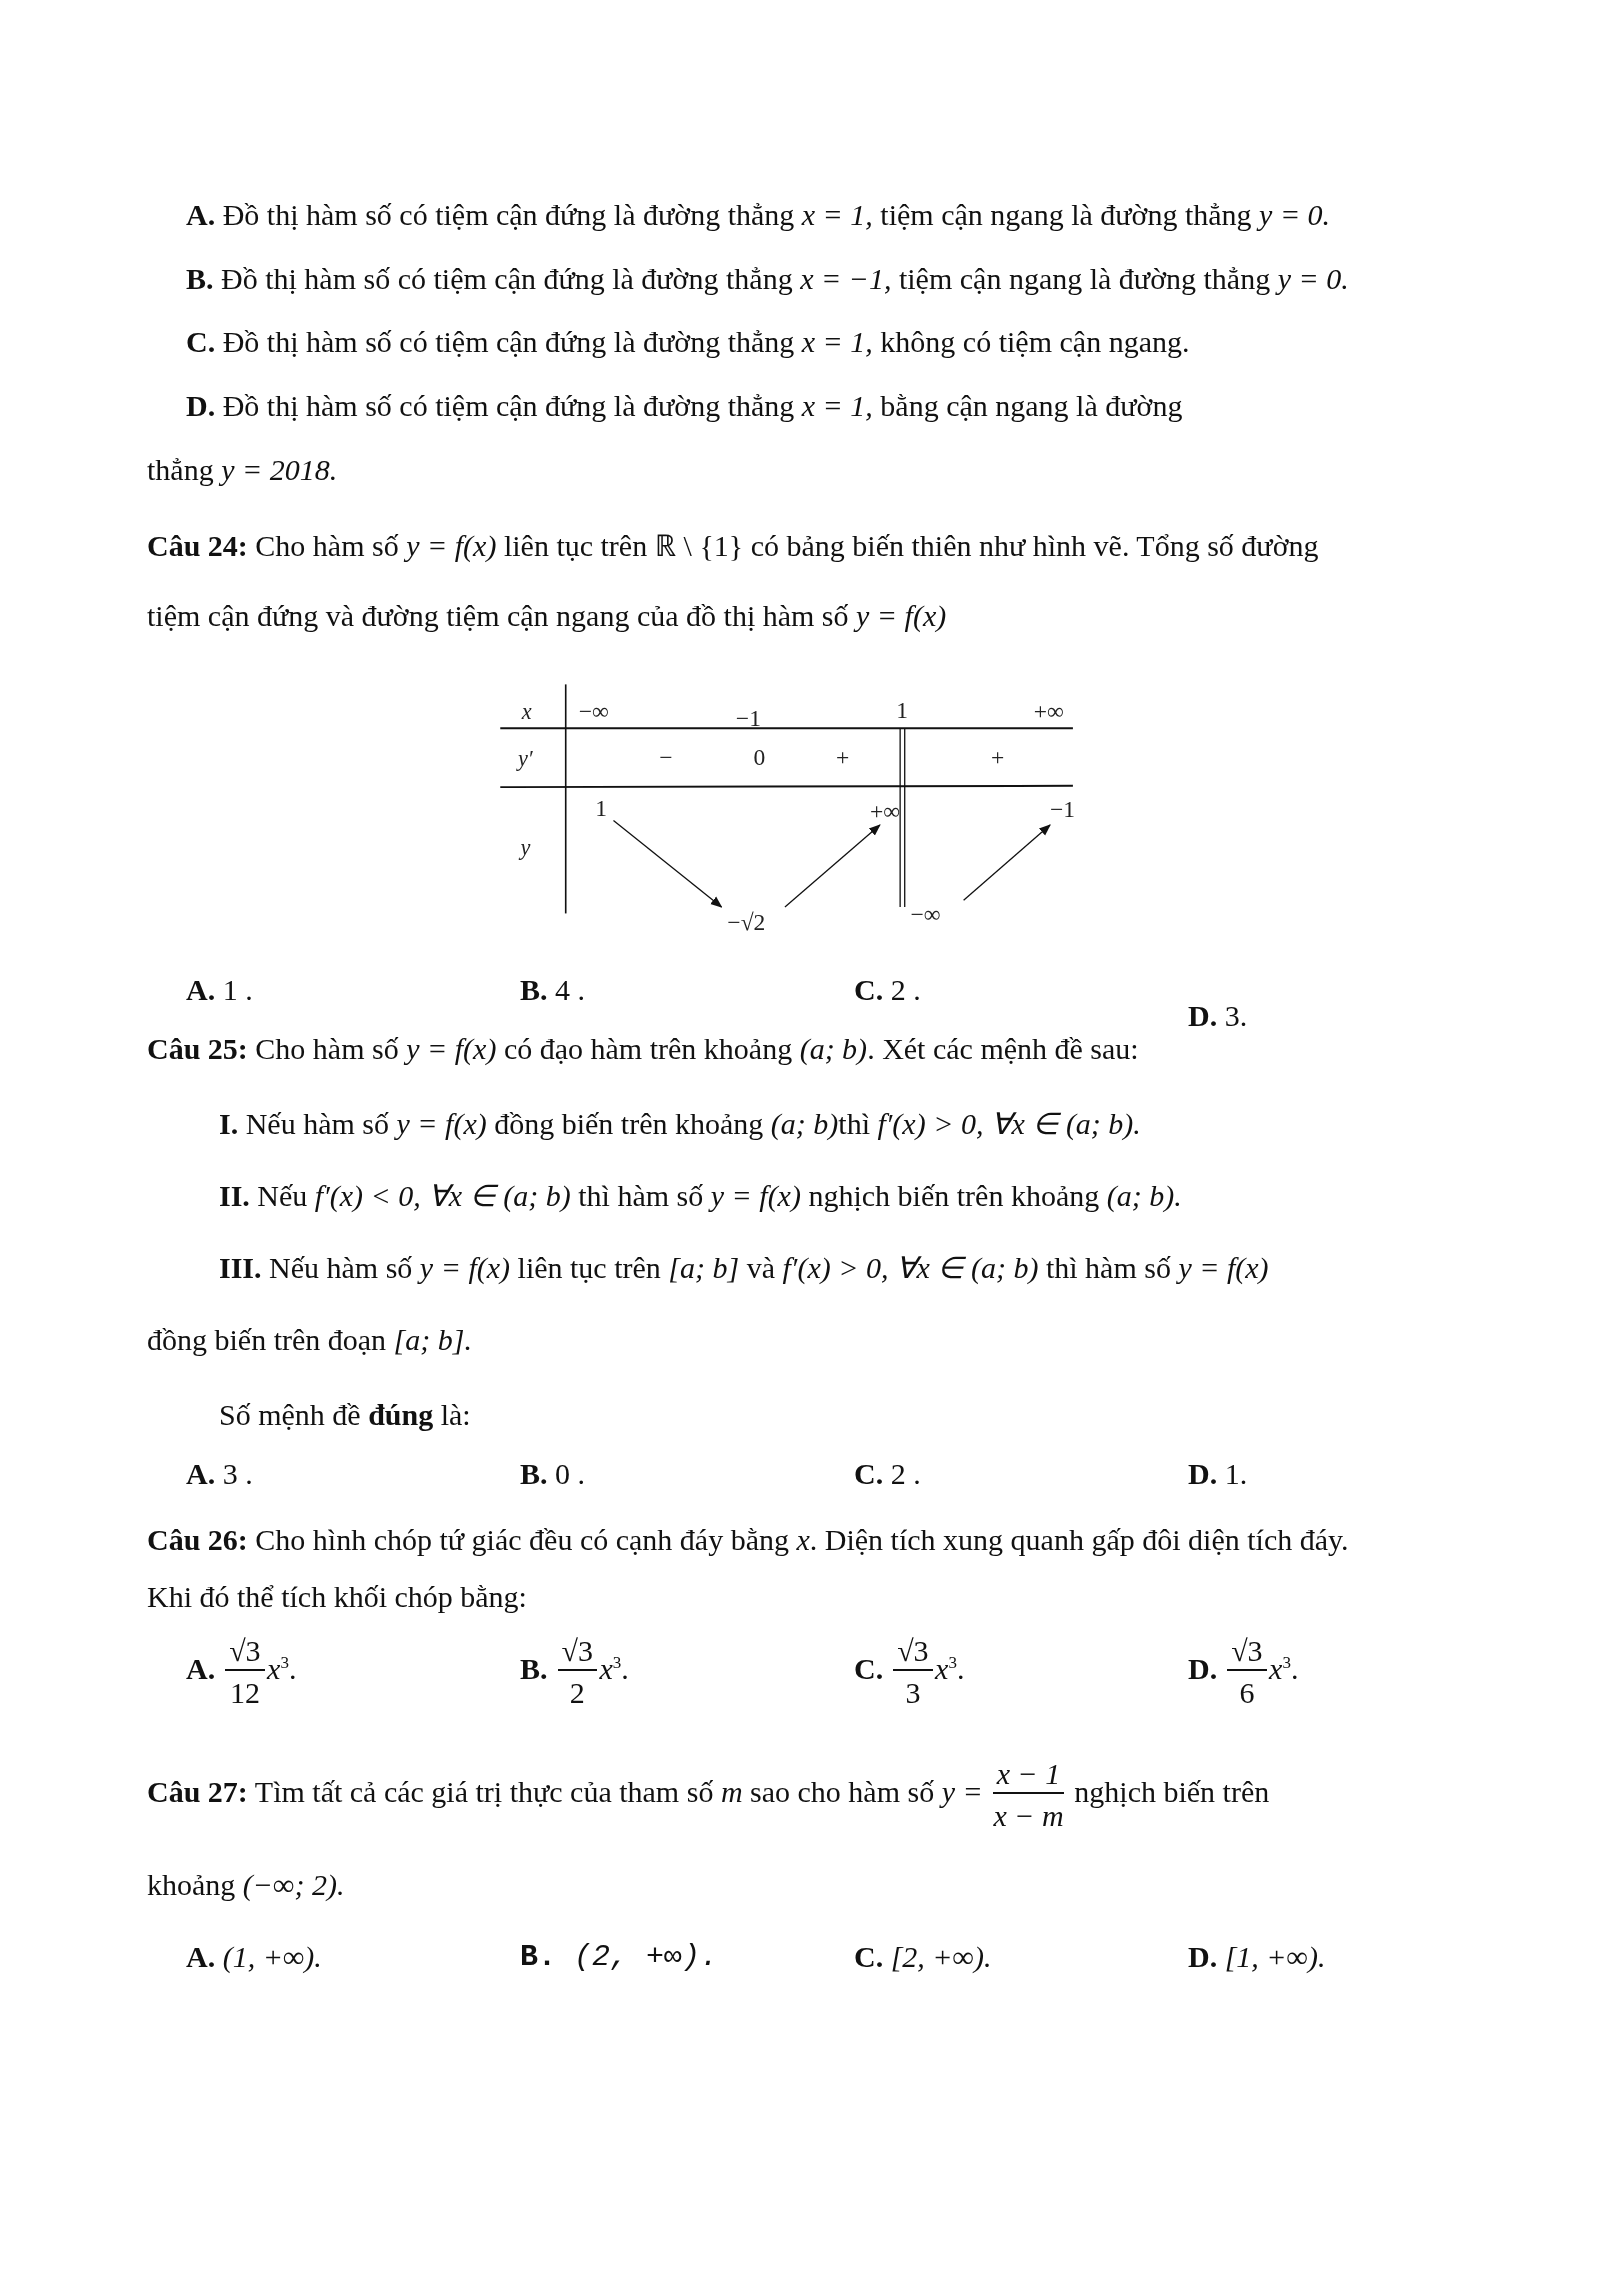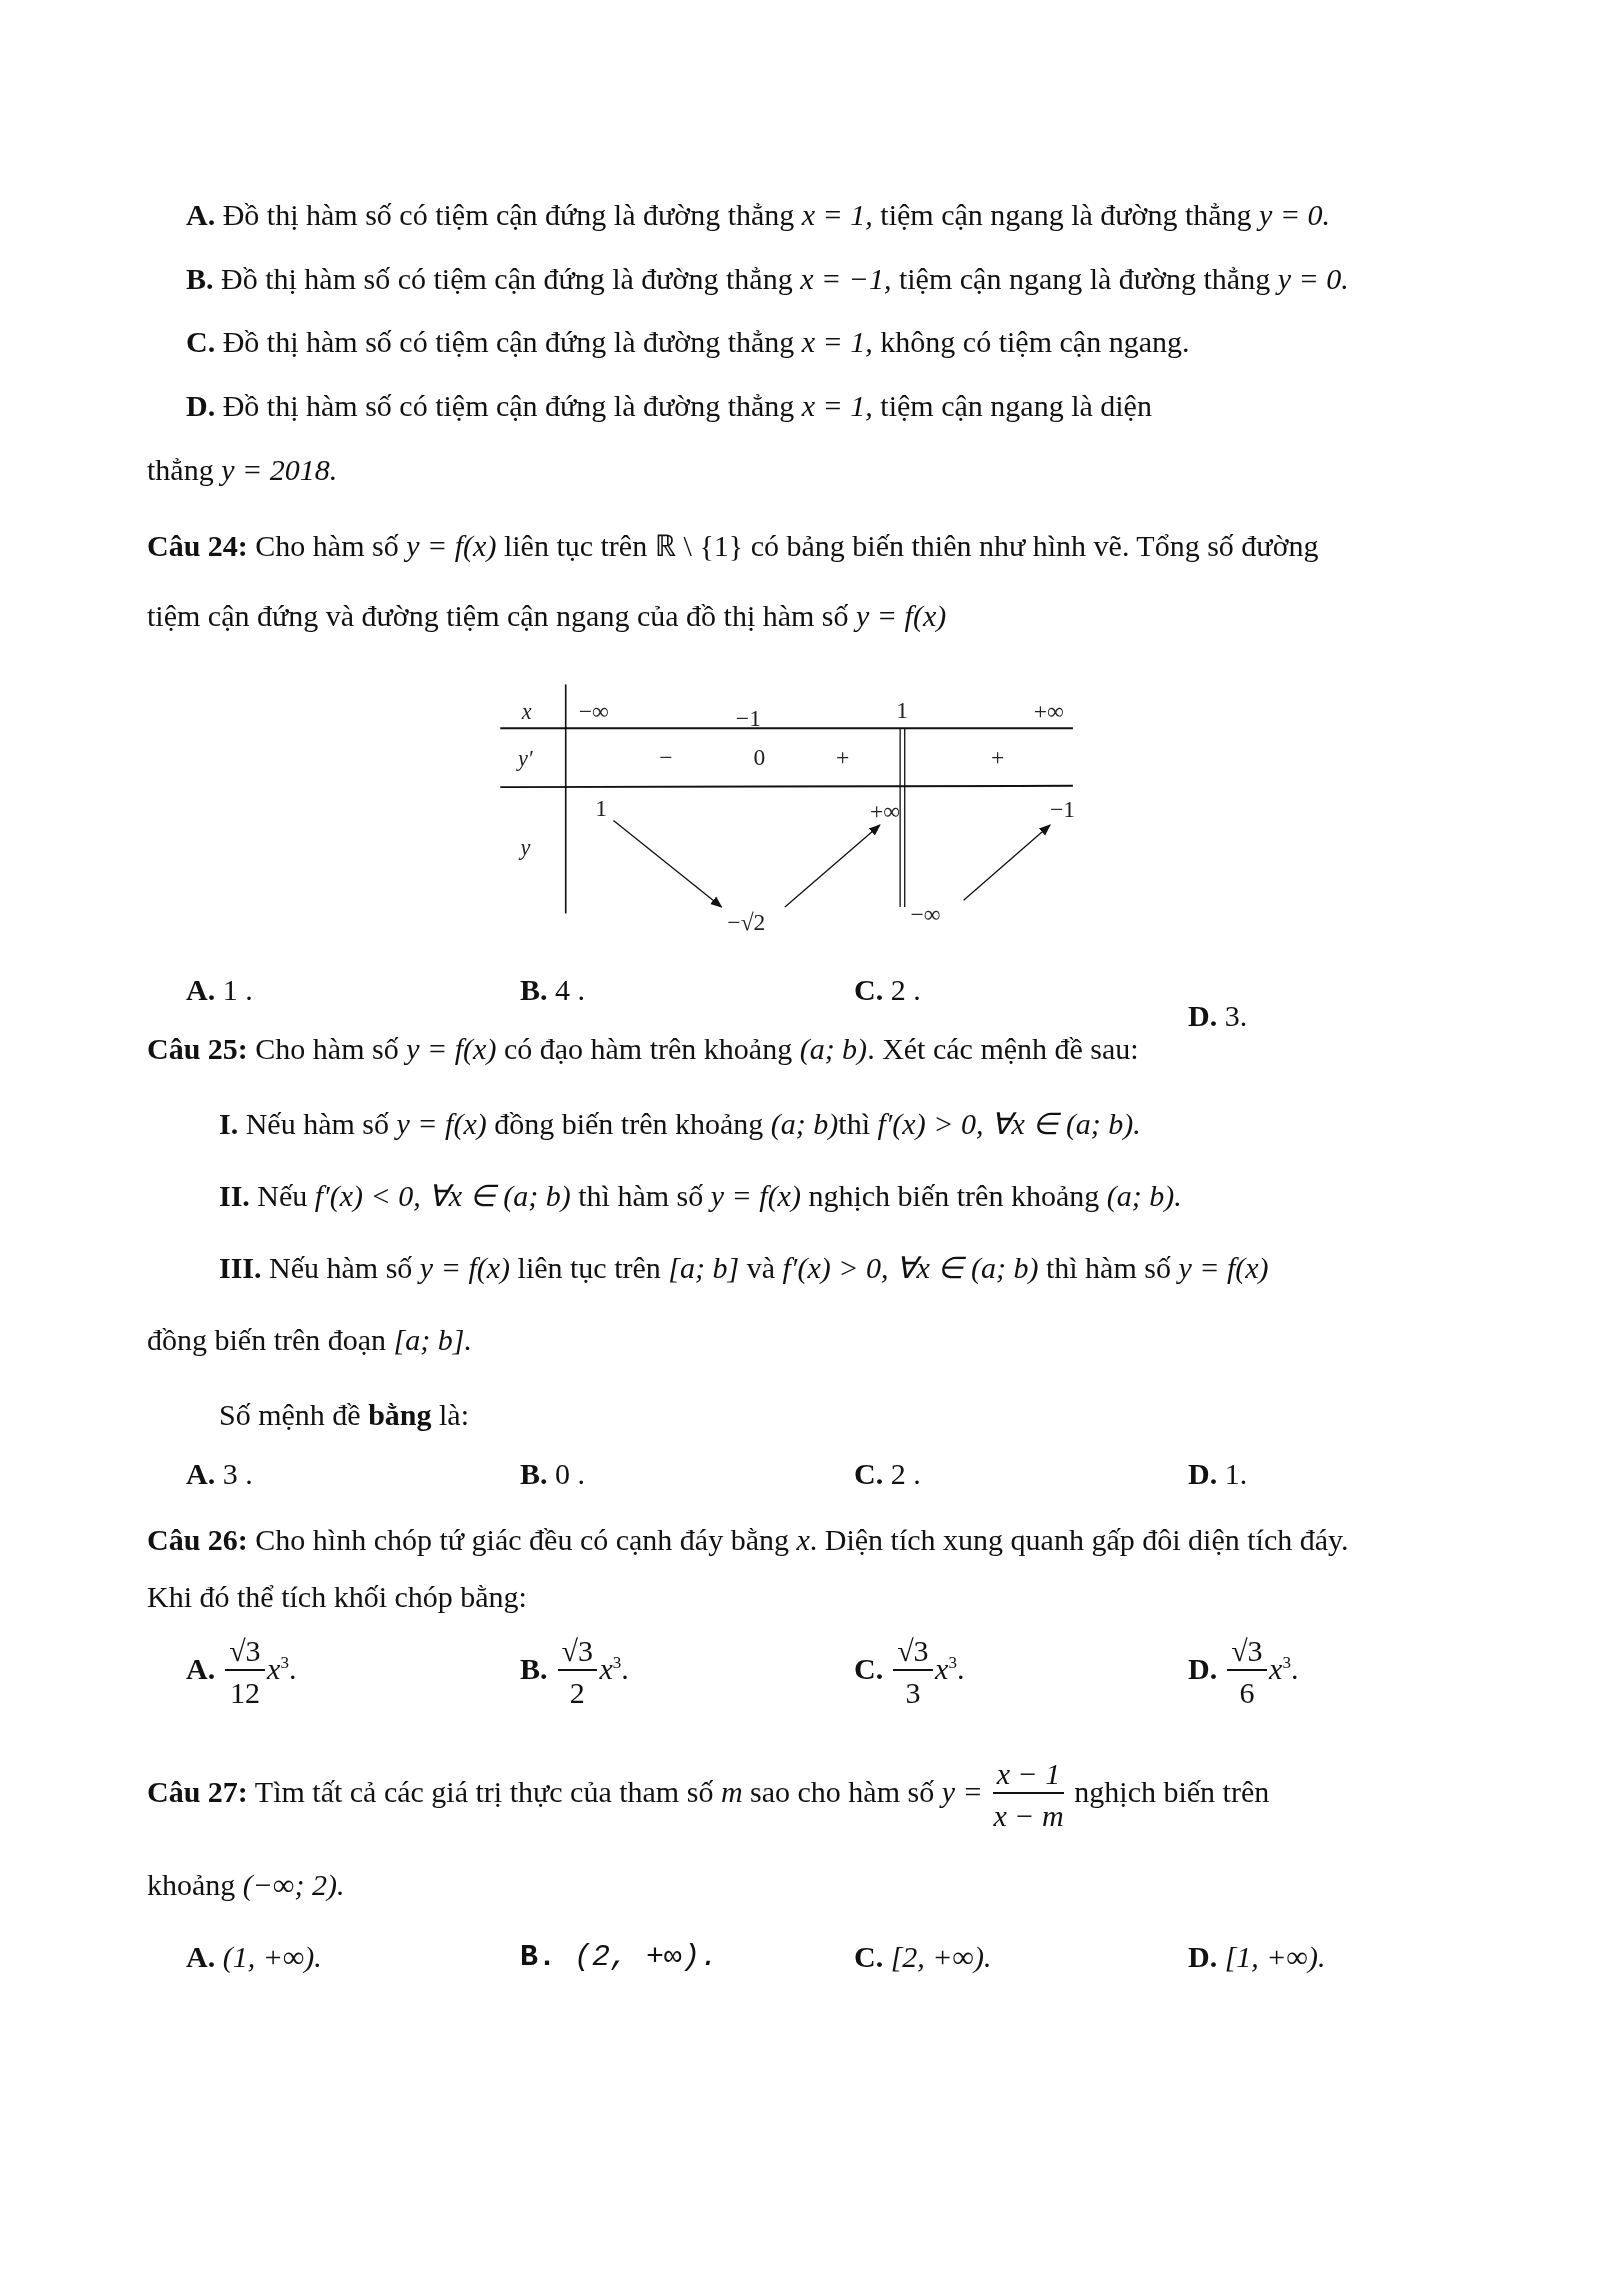--- a/index.html
+++ b/index.html
@@ -39,21 +39,21 @@
 <div class="line" style="left:186px; top:327px;">
   <span class="b">C.</span>
   <span>Đồ thị hàm số có tiệm cận đứng là đường thẳng</span>
   <span class="m">x = 1,</span>
   <span>không có tiệm cận ngang.</span>
 </div>
 <div class="line" style="left:186px; top:391px;">
   <span class="b">D.</span>
   <span>Đồ thị hàm số có tiệm cận đứng là đường thẳng</span>
   <span class="m">x = 1,</span>
-  <span>tiệm cận ngang là diện</span>
+  <span>bằng cận ngang là đường</span>
 </div>
 <div class="line" style="left:147px; top:455px;text-align:right;">
   <span>thẳng</span>
   <span class="m">y = 2018.</span>
 </div>
 
 <div class="line" style="left:147px; top:531px;">
   <span class="b">Câu 24:</span>
   <span>Cho hàm số</span>
   <span class="m">y = f(x)</span>
@@ -155,21 +155,21 @@
   <span class="m">f′(x) &gt; 0, ∀x ∈ (a; b)</span>
   <span>thì hàm  số</span>
   <span class="m">y = f(x)</span>
 </div>
 <div class="line" style="left:147px; top:1325px;">
   <span>đồng biến trên đoạn</span>
   <span class="m">[a; b].</span>
 </div>
 <div class="line" style="left:219px; top:1400px;">
   <span>Số mệnh đề</span>
-  <span class="b">bằng</span>
+  <span class="b">đúng</span>
   <span>là:</span>
 </div>
 
 <div class="opt" style="left:186px; top:1459px;">
   <span class="b">A.</span>
   <span>3 .</span>
 </div>
 <div class="opt" style="left:520px; top:1459px;">
   <span class="b">B.</span>
   <span>0 .</span>

